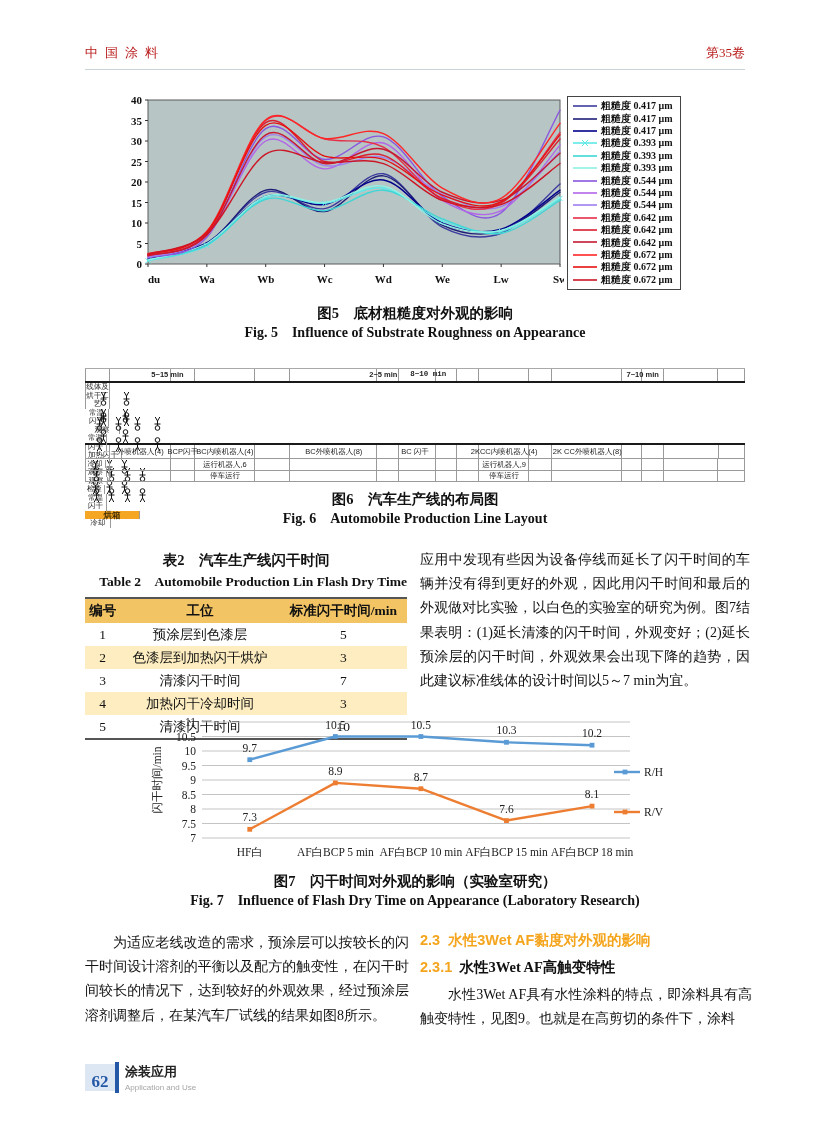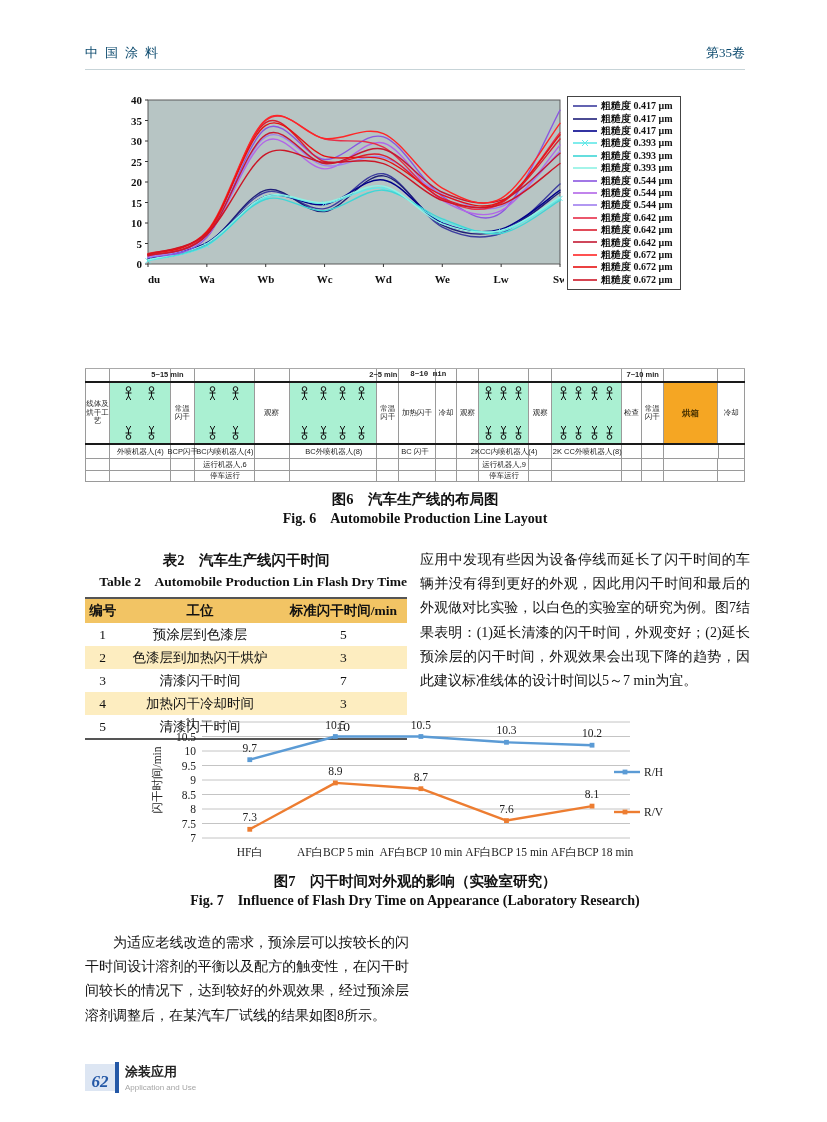--- a/index.html
+++ b/index.html
@@ -1,38 +1,38 @@
 <!DOCTYPE html>
 <html><head>
 <meta charset="utf-8">
 <style>
   html,body{margin:0;padding:0;background:#fff;}
   #page{position:relative;width:827px;height:1122px;background:#fff;overflow:hidden;
         font-family:"Liberation Serif","DejaVu Serif",serif;color:#111;}
   
   .hdr{position:absolute;top:44px;left:85px;width:660px;display:flex;justify-content:space-between;
-       align-items:flex-end;border-bottom:1px solid #c7d4d8;padding-bottom:7px;color:#0c4a6e;font-size:13px;}
+       align-items:flex-end;border-bottom:1px solid #c7d4d8;padding-bottom:7px;color:#b91c1c;font-size:13px;}
   .hdr .j{letter-spacing:7px;}
   
   #fig5-wrap{position:absolute;top:94px;left:112px;}
   #fig5-legend{position:absolute;top:96px;left:567px;width:114px;border:1px solid #444;background:#fff;
        padding:3px 2px 3px 4px;box-sizing:border-box;}
   .lg-row{display:flex;align-items:center;height:12.4px;font-size:10px;font-weight:bold;white-space:nowrap;}
   .lg-row svg{flex:0 0 26px;margin-right:3px;}
   .cap{position:absolute;width:660px;left:85px;text-align:center;line-height:20px;}
   .cap .zh{font-size:14.5px;font-weight:bold;}
   .cap .en{font-size:14px;font-weight:bold;}
   
   #fig6{position:absolute;top:368px;left:85px;width:660px;font-family:"Liberation Sans","DejaVu Sans",sans-serif;}
   .f6-row{display:flex;width:100%;box-sizing:border-box;}
   .f6-cell{box-sizing:border-box;border-right:1px solid #9a9a9a;position:relative;
            display:flex;align-items:center;justify-content:center;text-align:center;}
   .f6-cell:first-child{border-left:1px solid #9a9a9a;}
   .f6-time{height:13px;border-top:1px solid #a9a9a9;position:relative;}
-  .f6-band{height:64px;border-top:2px solid #1a1a1a;border-bottom:2px solid #1a1a1a;}
+  .f6-band{height:64px;border-top:2px solid #1a1a1a;border-bottom:2px solid #1a1a1a;flex-direction:column;}
   .f6-band .f6-cell{font-size:7.5px;line-height:8.5px;white-space:pre-line;color:#222;}
   .f6-band .teal{background:#aaf0d2;}
   .f6-band .oven{background:#f5a623;font-weight:bold;color:#4a3200;font-size:8.5px;}
   .f6-sub{position:relative;border-bottom:1px solid #9a9a9a;}
   .f6-lab{position:absolute;top:50%;transform:translate(-50%,-50%);font-size:7.5px;color:#222;white-space:nowrap;}
   .f6-tlab{position:absolute;top:1px;transform:translateX(-50%);font-size:7.5px;font-weight:bold;color:#222;white-space:nowrap;}
   .robots-top,.robots-bot{position:absolute;left:0;right:0;display:flex;justify-content:space-evenly;}
   .robots-top{top:3px;}
   .robots-bot{bottom:3px;}
   .robots-bot svg{transform:rotate(180deg);}
@@ -52,21 +52,21 @@
   #sec23{position:absolute;top:931px;left:420px;width:332px;}
   #sec23 .h1{color:#f5a51d;font-weight:bold;font-size:14.5px;font-family:"Liberation Sans","DejaVu Sans",sans-serif;margin-bottom:8px;}
   #sec23 .h2{font-size:14.5px;font-weight:bold;margin-bottom:6px;}
   #sec23 .h2 .num{color:#f5a51d;font-family:"Liberation Sans","DejaVu Sans",sans-serif;}
   #sec23 .para{text-indent:2em;}
   
   #fig7-wrap{position:absolute;top:712px;left:148px;}
   
   #footer{position:absolute;top:1062px;left:85px;display:flex;align-items:center;}
   #footer .pgbox{width:30px;height:27px;background:#dde6f3;display:flex;align-items:flex-end;justify-content:center;}
-  #footer .pg{color:#2458a6;font-weight:bold;font-style:italic;font-size:17px;line-height:19px;}
+  #footer .pg{color:#2458a6;font-weight:bold;font-size:17px;line-height:19px;}
   #footer .bar{width:4px;height:31px;background:#2458a6;margin:0 6px 0 0;}
   #footer .col{display:flex;flex-direction:column;justify-content:center;}
   #footer .cz{font-size:13px;font-weight:bold;color:#222;font-family:"Liberation Sans","DejaVu Sans",sans-serif;}
   #footer .ce{font-size:8px;color:#a5a5a5;font-family:"Liberation Sans","DejaVu Sans",sans-serif;margin-top:2px;}
 </style>
 </head>
 <body>
 
 <div id="page">
 
@@ -233,20 +233,24 @@
         <span>粗糙度 0.672 μm</span>
       </div>
       <div class="lg-row">
         <svg width="26" height="10">
           <line x1="1" y1="5" x2="25" y2="5" stroke="#cc1626" stroke-width="1.6"></line>
         </svg>
         <span>粗糙度 0.672 μm</span>
       </div>
     </div>
 
+  <div class="cap" style="top:303px;">
+    <div class="zh">图5　底材粗糙度对外观的影响</div>
+    <div class="en">Fig. 5　Influence of Substrate Roughness on Appearance</div>
+  </div>
 
   <div id="fig6">
       <div class="f6-row f6-time" style="height: 13px;">
         <div class="f6-cell" style="width: 3.8%;"></div>
         <div class="f6-cell" style="width: 9.2%;"></div>
         <div class="f6-cell" style="width: 3.6%;"></div>
         <div class="f6-cell" style="width: 9.1%;"></div>
         <div class="f6-cell" style="width: 5.3%;"></div>
         <div class="f6-cell" style="width: 13.3%;"></div>
         <div class="f6-cell" style="width: 3.3%;"></div>
@@ -553,20 +557,29 @@
       </svg>
   </div>
 
   <div class="cap" style="top:871px;">
     <div class="zh">图7　闪干时间对外观的影响（实验室研究）</div>
     <div class="en">Fig. 7　Influence of Flash Dry Time on Appearance (Laboratory Research)</div>
   </div>
 
   <div id="p-botleft" class="para">为适应老线改造的需求，预涂层可以按较长的闪干时间设计溶剂的平衡以及配方的触变性，在闪干时间较长的情况下，达到较好的外观效果，经过预涂层溶剂调整后，在某汽车厂试线的结果如图8所示。</div>
 
+  <div id="sec23">
+    <div class="h1">
+      <span>2.3</span>&nbsp;&nbsp;<span>水性3Wet AF黏度对外观的影响</span>
+    </div>
+    <div class="h2">
+      <span class="num">2.3.1</span>&nbsp;&nbsp;<span>水性3Wet AF高触变特性</span>
+    </div>
+    <div class="para">水性3Wet AF具有水性涂料的特点，即涂料具有高触变特性，见图9。也就是在高剪切的条件下，涂料</div>
+  </div>
 
   <div id="footer">
     <div class="pgbox">
       <span class="pg">62</span>
     </div>
     <div class="bar"></div>
     <div class="col">
       <span class="cz">涂装应用</span>
       <span class="ce">Application and Use</span>
     </div>

